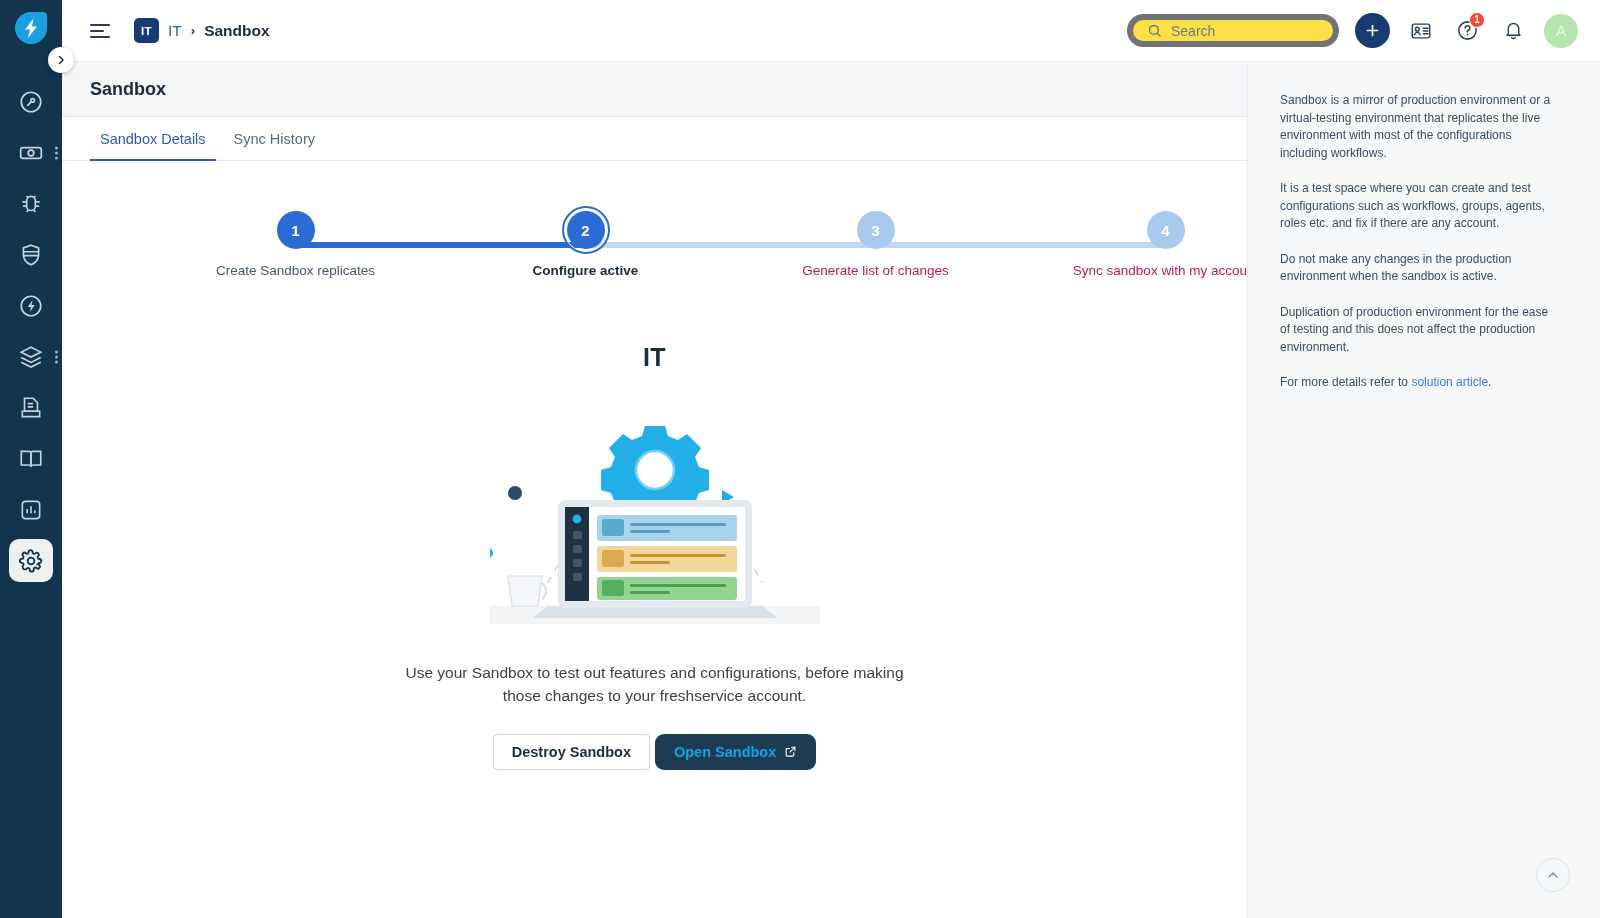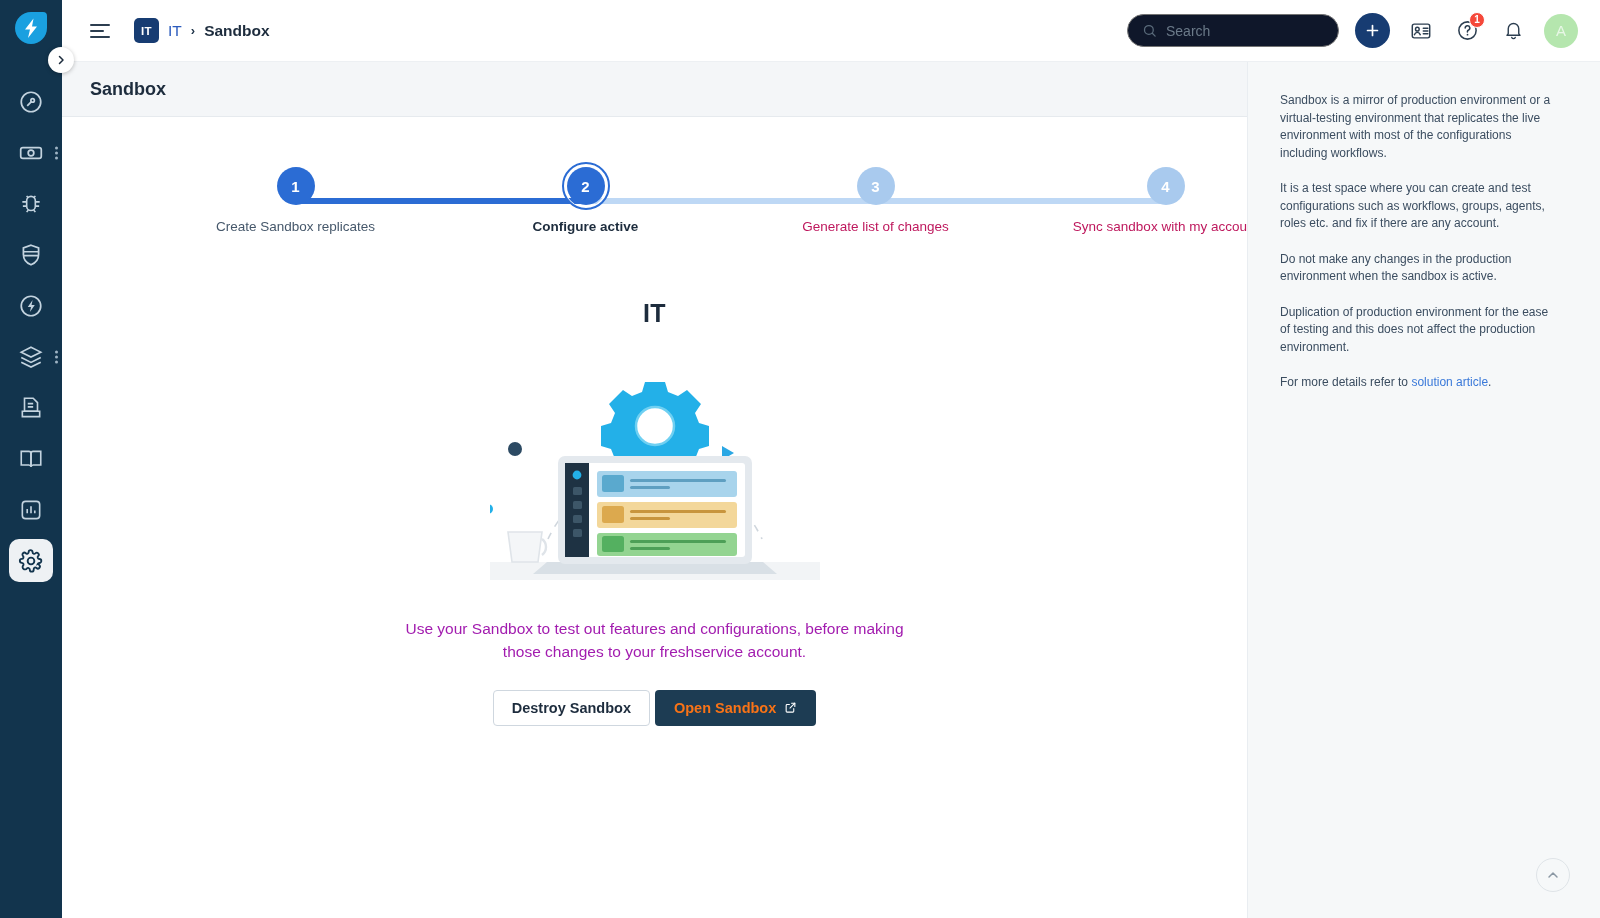--- a/index.html
+++ b/index.html
@@ -73,22 +73,22 @@
     color: #fff; font-size: 11.5px; font-weight: bold;
     display: flex; align-items: center; justify-content: center;
     letter-spacing: .3px;
   }
   .bc-link { color: #2b5bbd; font-size: 15.5px; cursor: pointer; }
   .bc-sep { color: #20354a; font-size: 13px; font-weight: bold; }
   .bc-cur { color: #1d2c3d; font-size: 15.5px; font-weight: 600; }
 
   .topbar-right { margin-left: auto; display: flex; align-items: center; gap: 16px; }
   .search {
-    width: 212px; height: 33px; border: 1px solid #737373; border-radius: 17px;
-    display: flex; align-items: center; gap: 9px; padding: 0 14px; background: #0f172a;
+    width: 212px; height: 33px; border: 6px solid #737373; border-radius: 17px;
+    display: flex; align-items: center; gap: 9px; padding: 0 14px; background: #fde047;
     cursor: text;
   }
   .search .ph { color: #6b7a89; font-size: 14px; }
   .plus-btn {
     width: 35px; height: 35px; border-radius: 50%; background: #173c72;
     display: flex; align-items: center; justify-content: center; cursor: pointer;
   }
   .ic-btn { width: 30px; height: 30px; display:flex; align-items:center; justify-content:center; cursor:pointer; position: relative; color:#2c3e50; }
   .badge-dot {
     position: absolute; top: -4px; right: -3px;
@@ -152,29 +152,29 @@
     border: 2px solid #fff;
   }
   .step-label { margin-top: 14px; font-size: 13.5px; color: #46586b; white-space: nowrap; }
   .step.is-current .step-label { color: #1d2c3d; font-weight: 700; }
   .step.is-todo .step-label { color: #be185d; }
 
   
   .hero { margin: 42px auto 0; width: 540px; text-align: center; }
   .hero-title { font-size: 25px; font-weight: 700; color: #1d2c3d; letter-spacing: .5px; }
   .hero-art { margin: 6px auto 0; width: 330px; height: 255px; }
-  .hero-text { margin: 24px auto 0; width: 530px; font-size: 15.5px; line-height: 1.5; color: #a21caf; }
+  .hero-text { margin: 24px auto 0; width: 530px; font-size: 15.5px; line-height: 1.5; color: #404040; }
   .hero-btns { margin-top: 26px; display: flex; justify-content: center; gap: 5px; }
   .btn {
     height: 36px; border-radius: 4px; font-size: 14.5px; font-weight: 600;
     display: inline-flex; align-items: center; justify-content: center; gap: 8px;
     padding: 0 18px; cursor: pointer; border: 1px solid transparent;
   }
   .btn-ghost { background: #fff; border-color: #cfd7df; color: #1d2c3d; }
-  .btn-dark { background: #1d3c53; color: #f97316; }
+  .btn-dark { background: #1d3c53; color: #0ea5e9; border-radius: 9px; }
 
   
   .info-panel {
     width: 352px; flex: 0 0 352px; background: #f6f8f9;
     padding: 30px 40px 0 32px; position: relative;
   }
   .info-panel p { font-size: 12px; line-height: 1.46; color: #3b4d60; margin-bottom: 18px; }
   .info-panel a { color: #3a79d9; text-decoration: none; cursor: pointer; }
   .to-top {
     position: absolute; right: 30px; bottom: 26px;
@@ -340,20 +340,24 @@
       </div>
     </header>
 
     <div class="body-region">
 
       <section class="main-card">
         <div class="page-head">
           <h1>Sandbox</h1>
         </div>
 
+        <div class="tabs">
+          <div class="tab active">Sandbox Details</div>
+          <div class="tab">Sync History</div>
+        </div>
 
         <div class="content">
 
           <div class="stepper">
             <div class="step-track st-done" style="left:146px; right:auto; width:290px;"></div>
             <div class="step-track st-todo" style="left:436px; width:580px;"></div>
 
             <div class="step is-done" style="left:146px;">
               <div class="circ done">1</div>
               <div class="step-label">Create Sandbox replicates</div>

